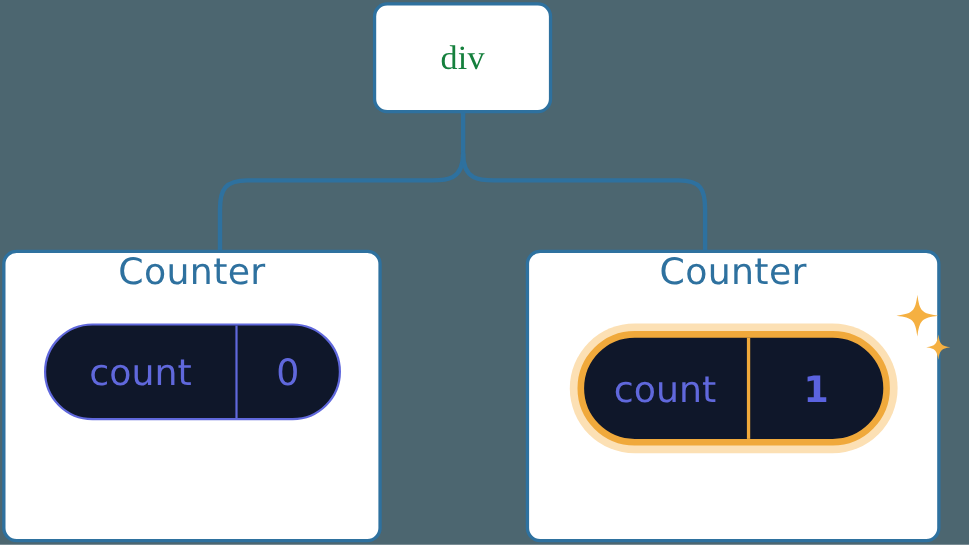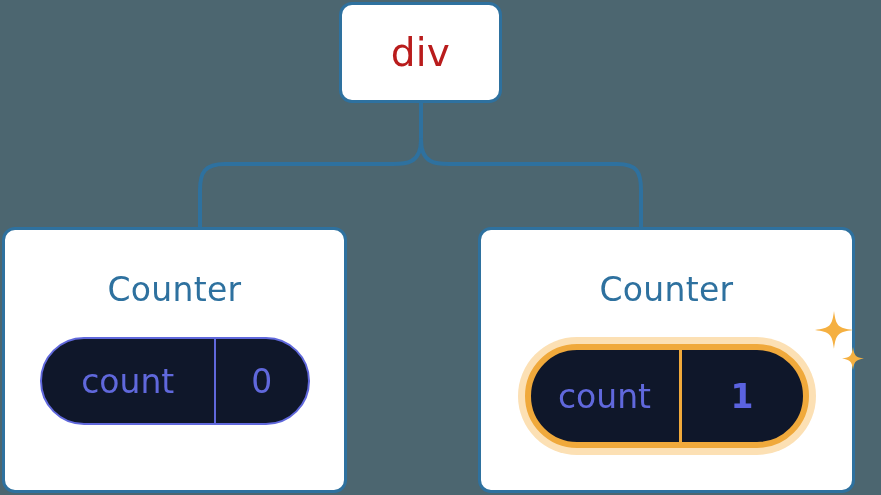--- a/index.html
+++ b/index.html
@@ -44,31 +44,31 @@
 
   
   #root-node {
     left: 339px;
     top: 2px;
     width: 163px;
     height: 101px;
     justify-content: center;
   }
   .root-label {
-    color: #b91c1c;
-    font-size: 39px;
+    color: #15803d;
+    font-size: 31px;
     line-height: 1;
     letter-spacing: 0.2px;
+    font-family: Liberation Serif, serif;
   }
 
   
   .child-node {
     top: 227px;
     height: 266px;
-    padding-top: 43px;
   }
   #child-left  { left: 2px;   width: 345px; }
   #child-right { left: 478px; width: 377px; }
 
   .node-title {
     color: #2E719F;
     font-size: 33px;
     line-height: 1;
     letter-spacing: 0.3px;
     margin-bottom: 31px;

